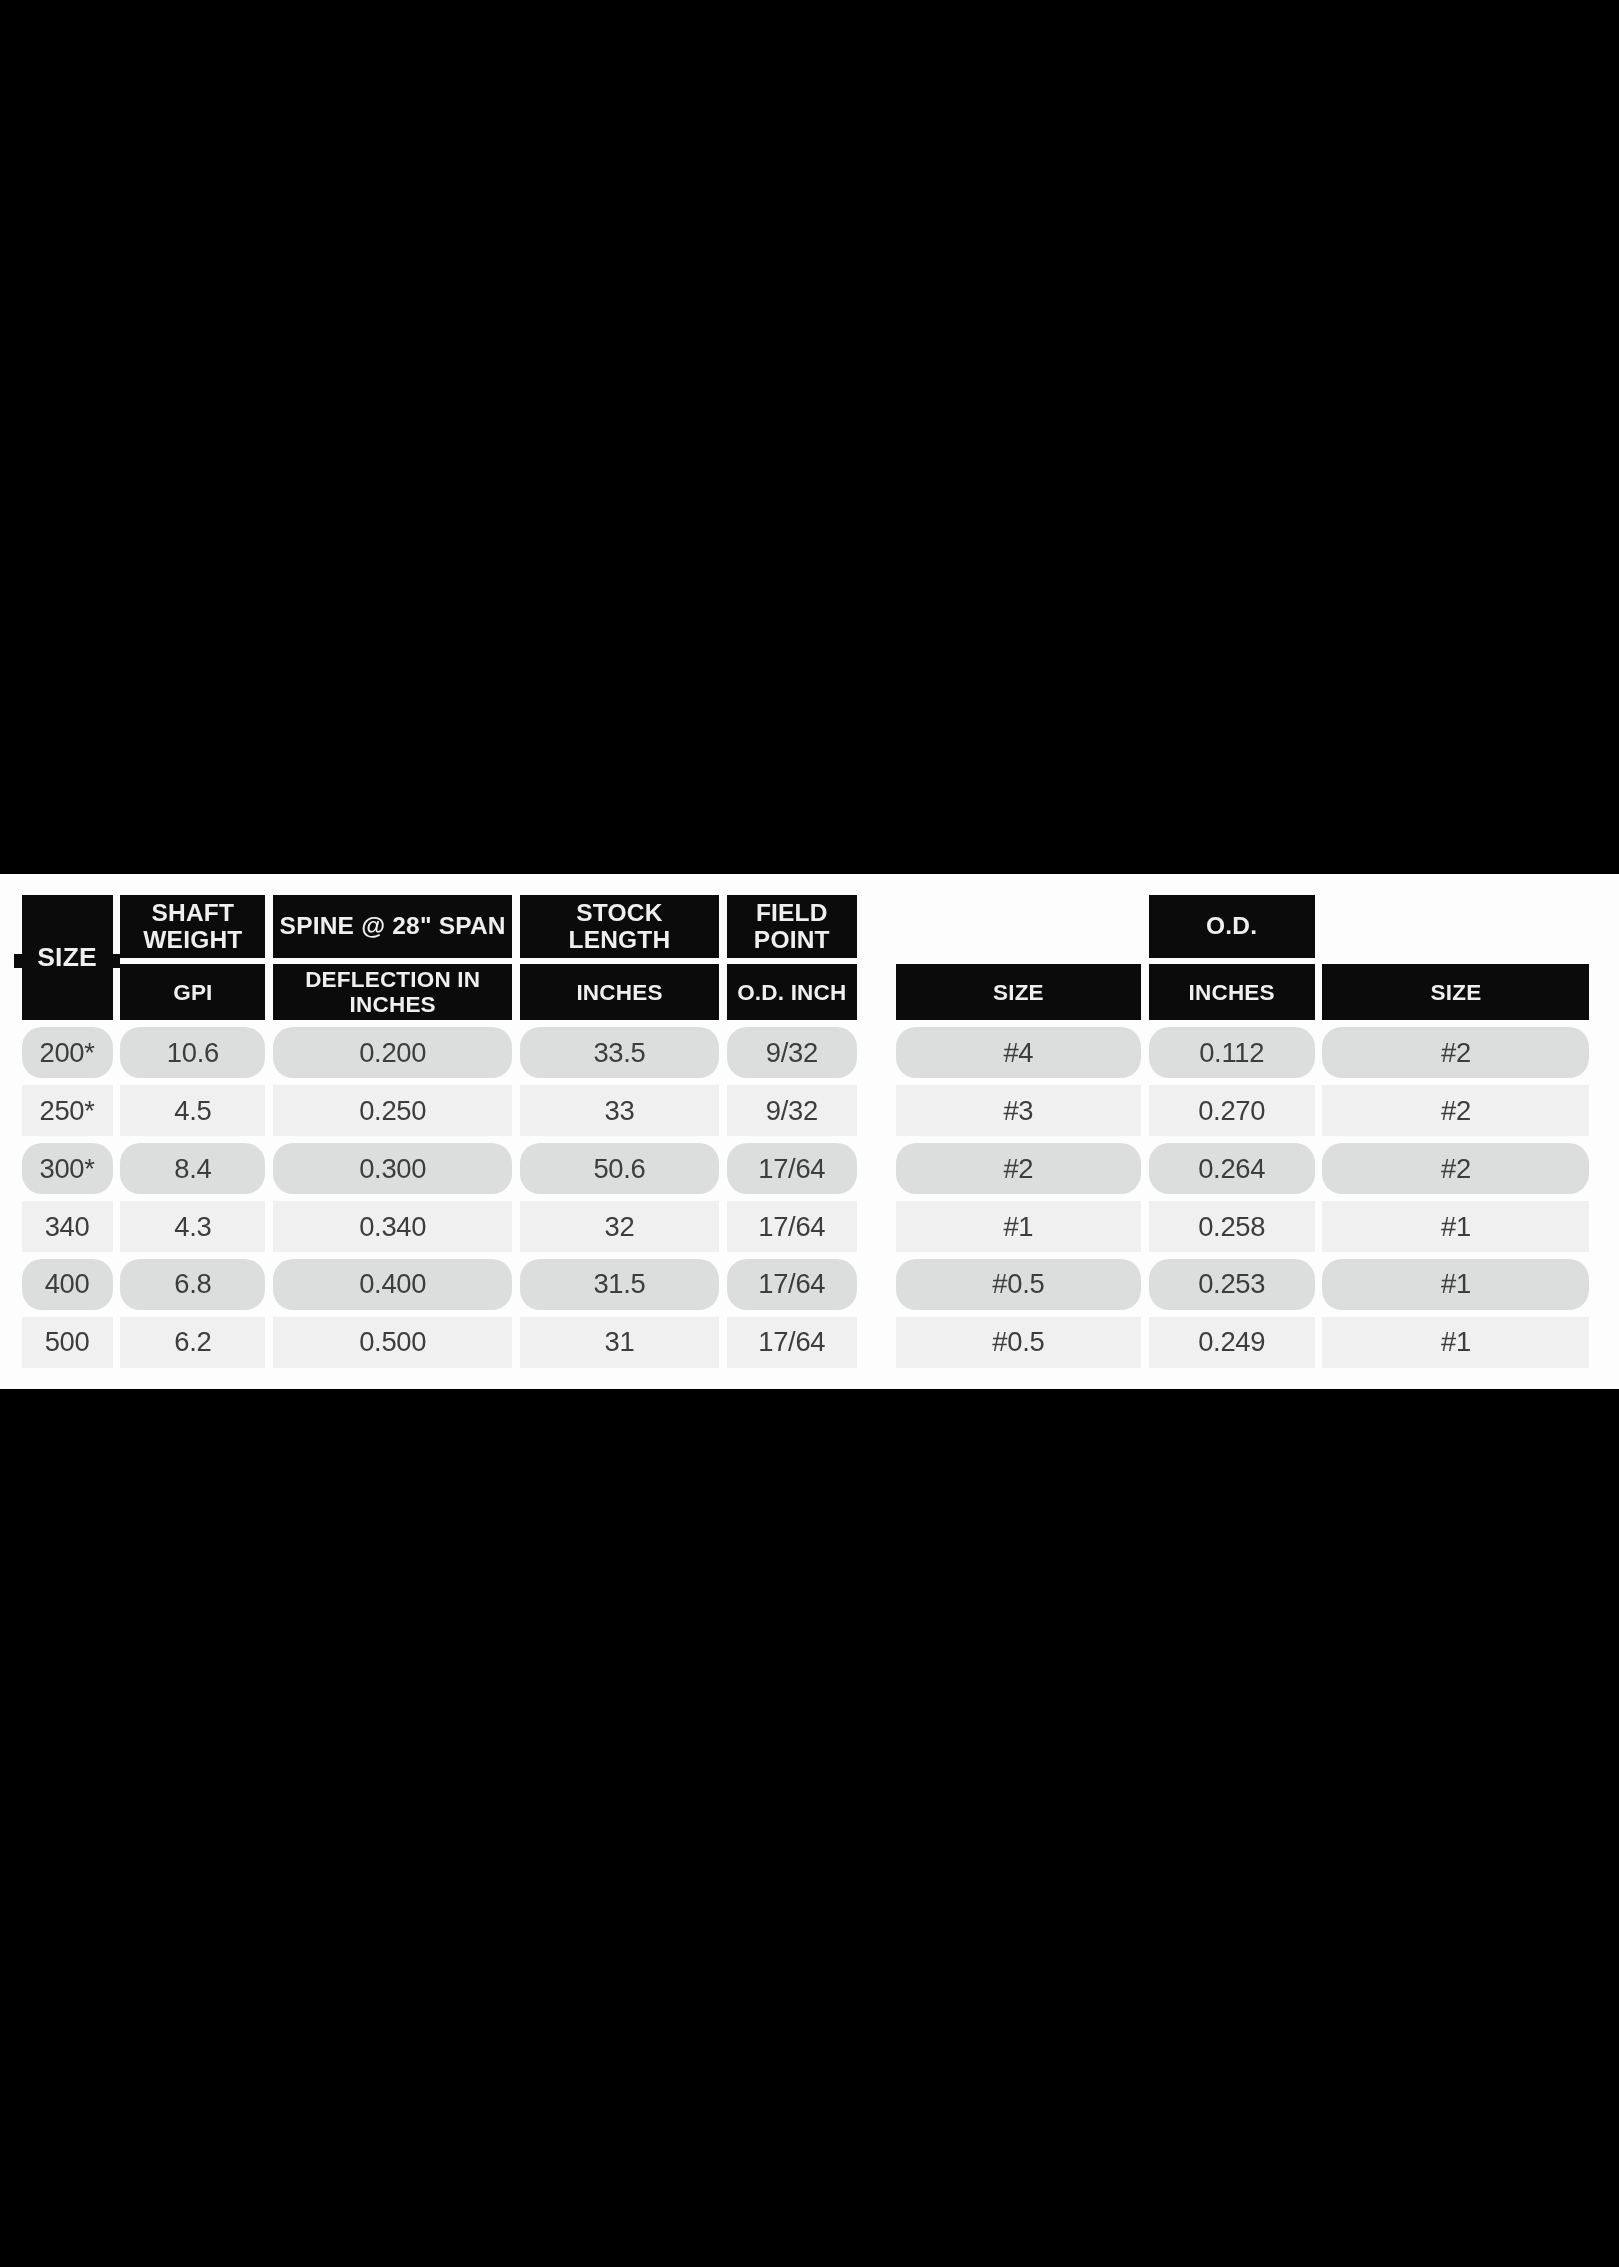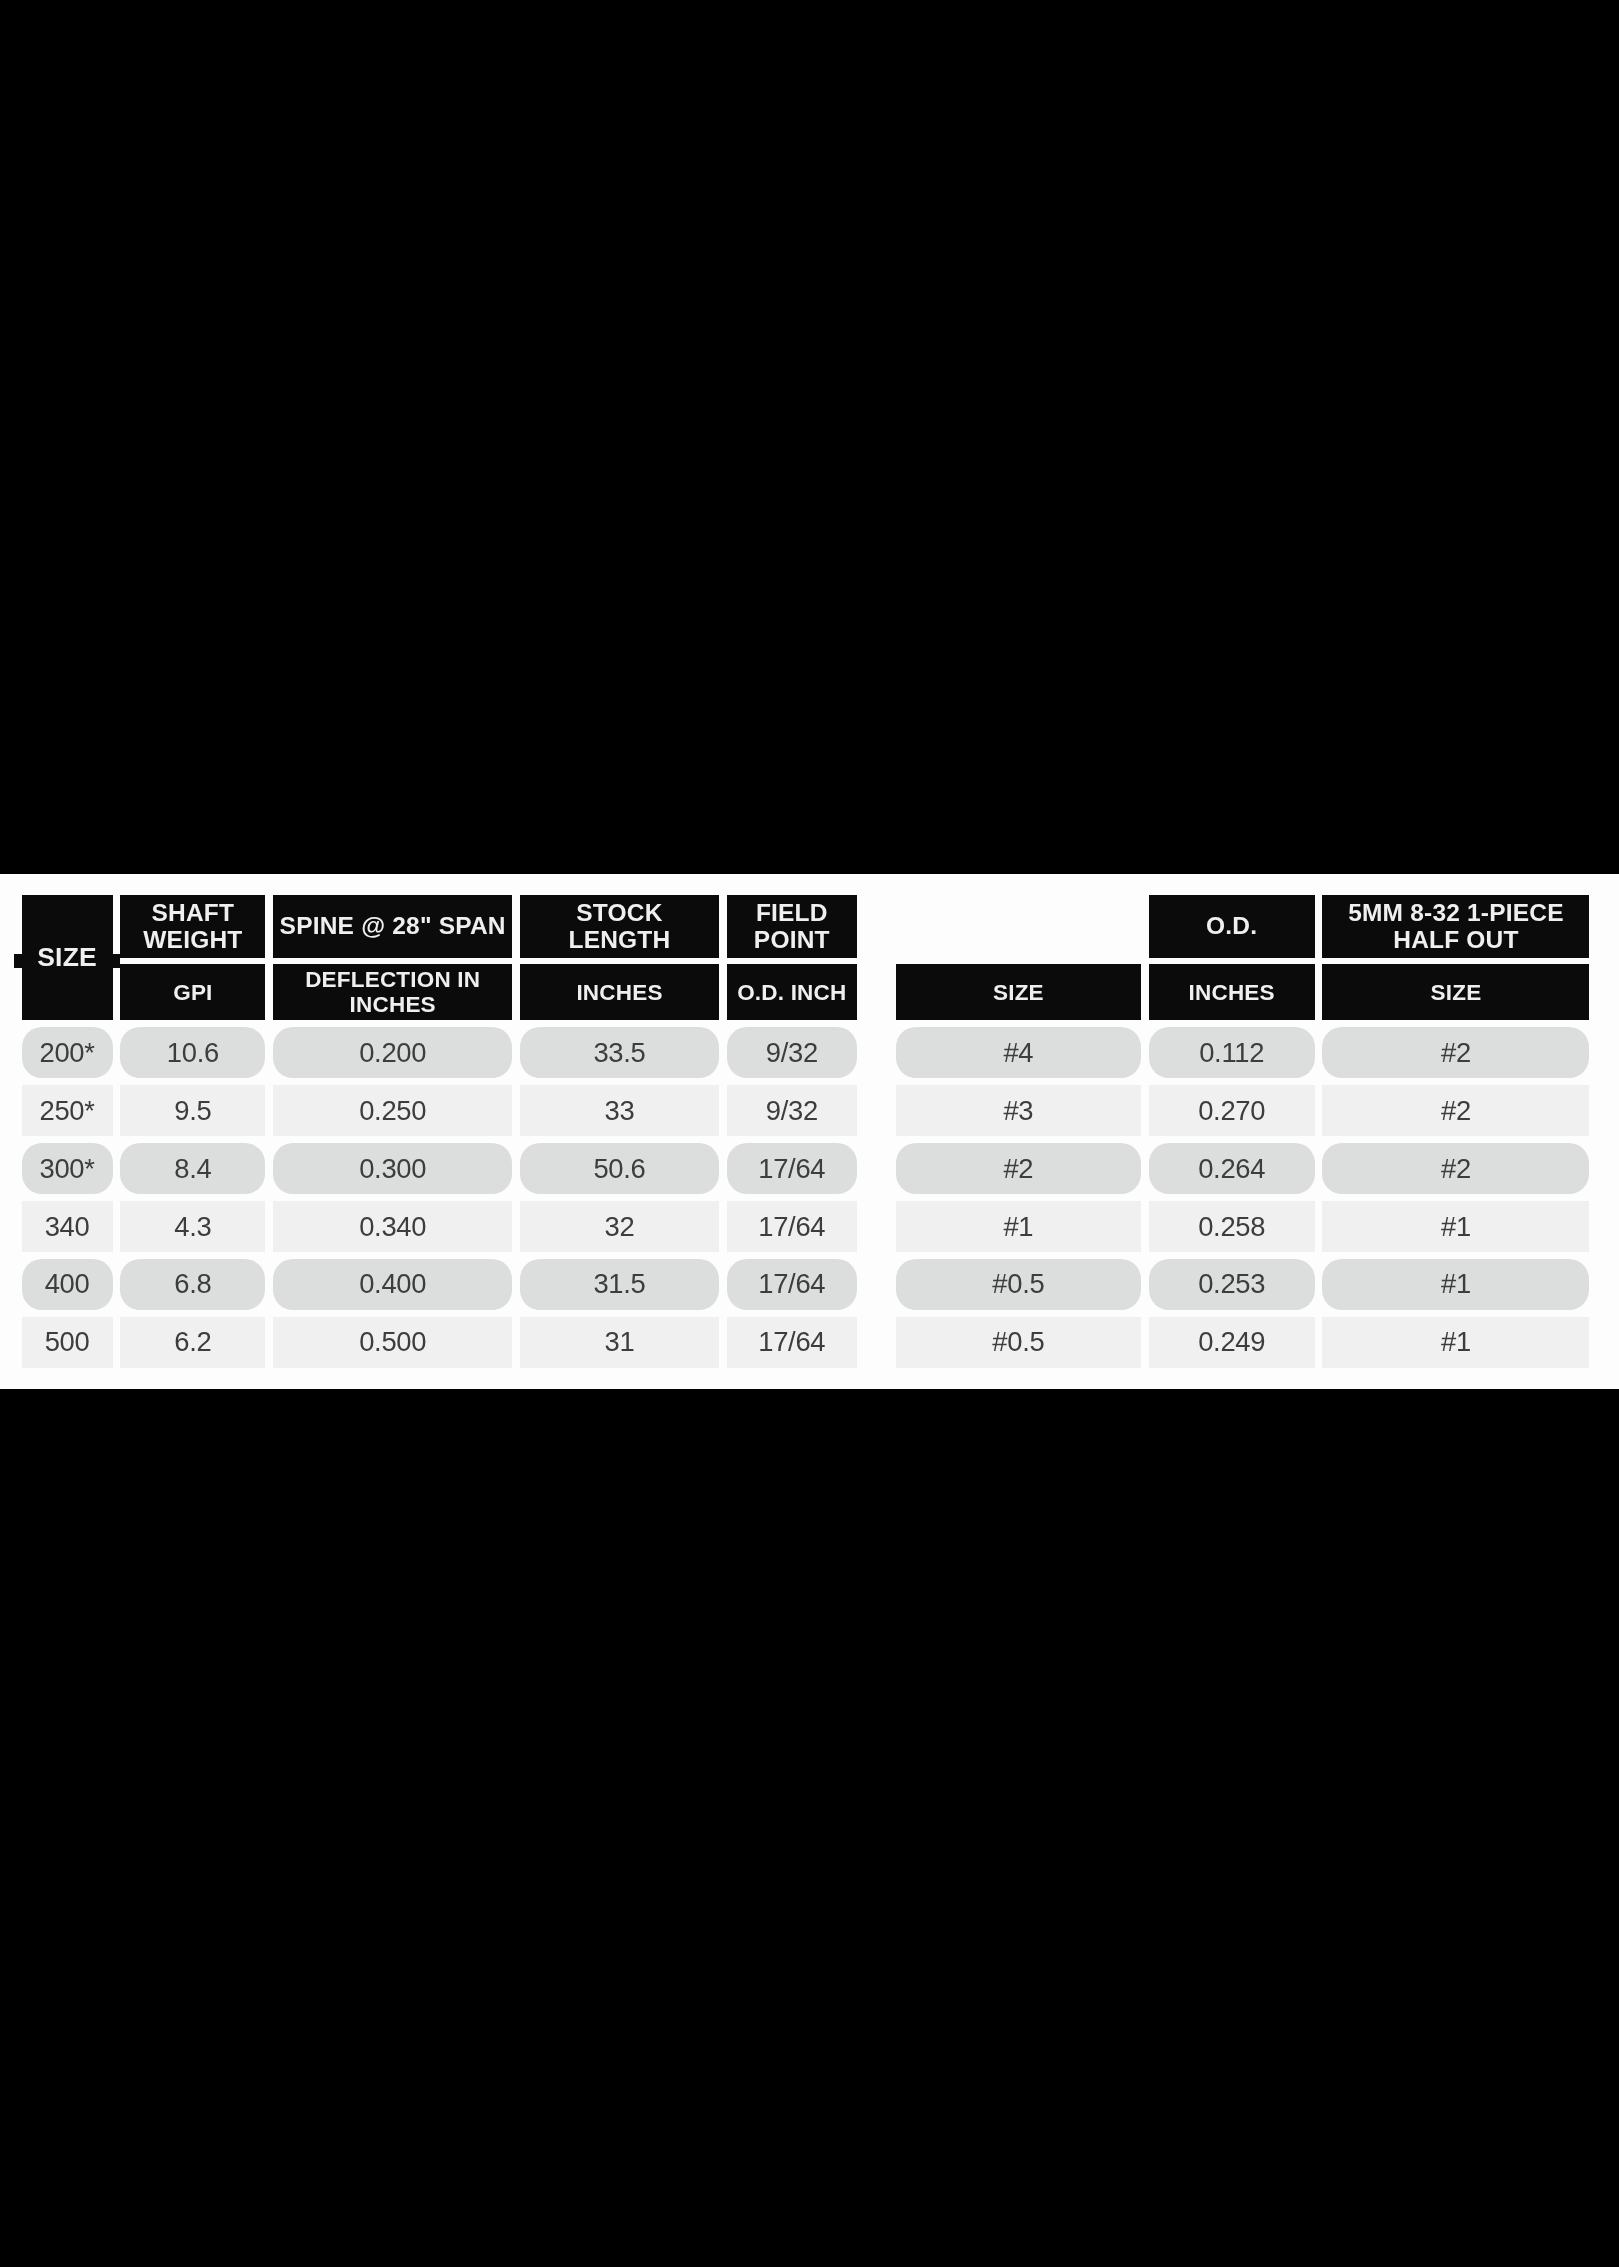--- a/index.html
+++ b/index.html
@@ -61,41 +61,40 @@
 
     <div class="stub left"></div>
     <div class="stub right"></div>
 
     <div class="th size-cell gc1">SIZE</div>
     <div class="th gc2 gr1">SHAFT WEIGHT</div>
     <div class="th gc3 gr1">SPINE @ 28" SPAN</div>
     <div class="th gc4 gr1">STOCK LENGTH</div>
     <div class="th gc5 gr1">FIELD POINT</div>
     <div class="th gc8 gr1">O.D.</div>
-    <div class="th gc9 gr1">5MM 8-32 1-PIECE HALF OUT</div>
 
     <div class="th sub gc2 gr2">GPI</div>
     <div class="th sub gc3 gr2">Deflection in Inches</div>
     <div class="th sub gc4 gr2">Inches</div>
     <div class="th sub gc5 gr2">O.D. Inch</div>
     <div class="th sub gc7 gr2">Size</div>
     <div class="th sub gc8 gr2">Inches</div>
     <div class="th sub gc9 gr2">Size</div>
 
     <div class="td dark gc1 gr3">200*</div>
     <div class="td dark gc2 gr3">10.6</div>
     <div class="td dark gc3 gr3">0.200</div>
     <div class="td dark gc4 gr3">33.5</div>
     <div class="td dark gc5 gr3">9/32</div>
     <div class="td dark gc7 gr3">#4</div>
     <div class="td dark gc8 gr3">0.112</div>
     <div class="td dark gc9 gr3">#2</div>
 
     <div class="td light gc1 gr4">250*</div>
-    <div class="td light gc2 gr4">9.5</div>
+    <div class="td light gc2 gr4">4.5</div>
     <div class="td light gc3 gr4">0.250</div>
     <div class="td light gc4 gr4">33</div>
     <div class="td light gc5 gr4">9/32</div>
     <div class="td light gc7 gr4">#3</div>
     <div class="td light gc8 gr4">0.270</div>
     <div class="td light gc9 gr4">#2</div>
 
     <div class="td dark gc1 gr5">300*</div>
     <div class="td dark gc2 gr5">8.4</div>
     <div class="td dark gc3 gr5">0.300</div>

